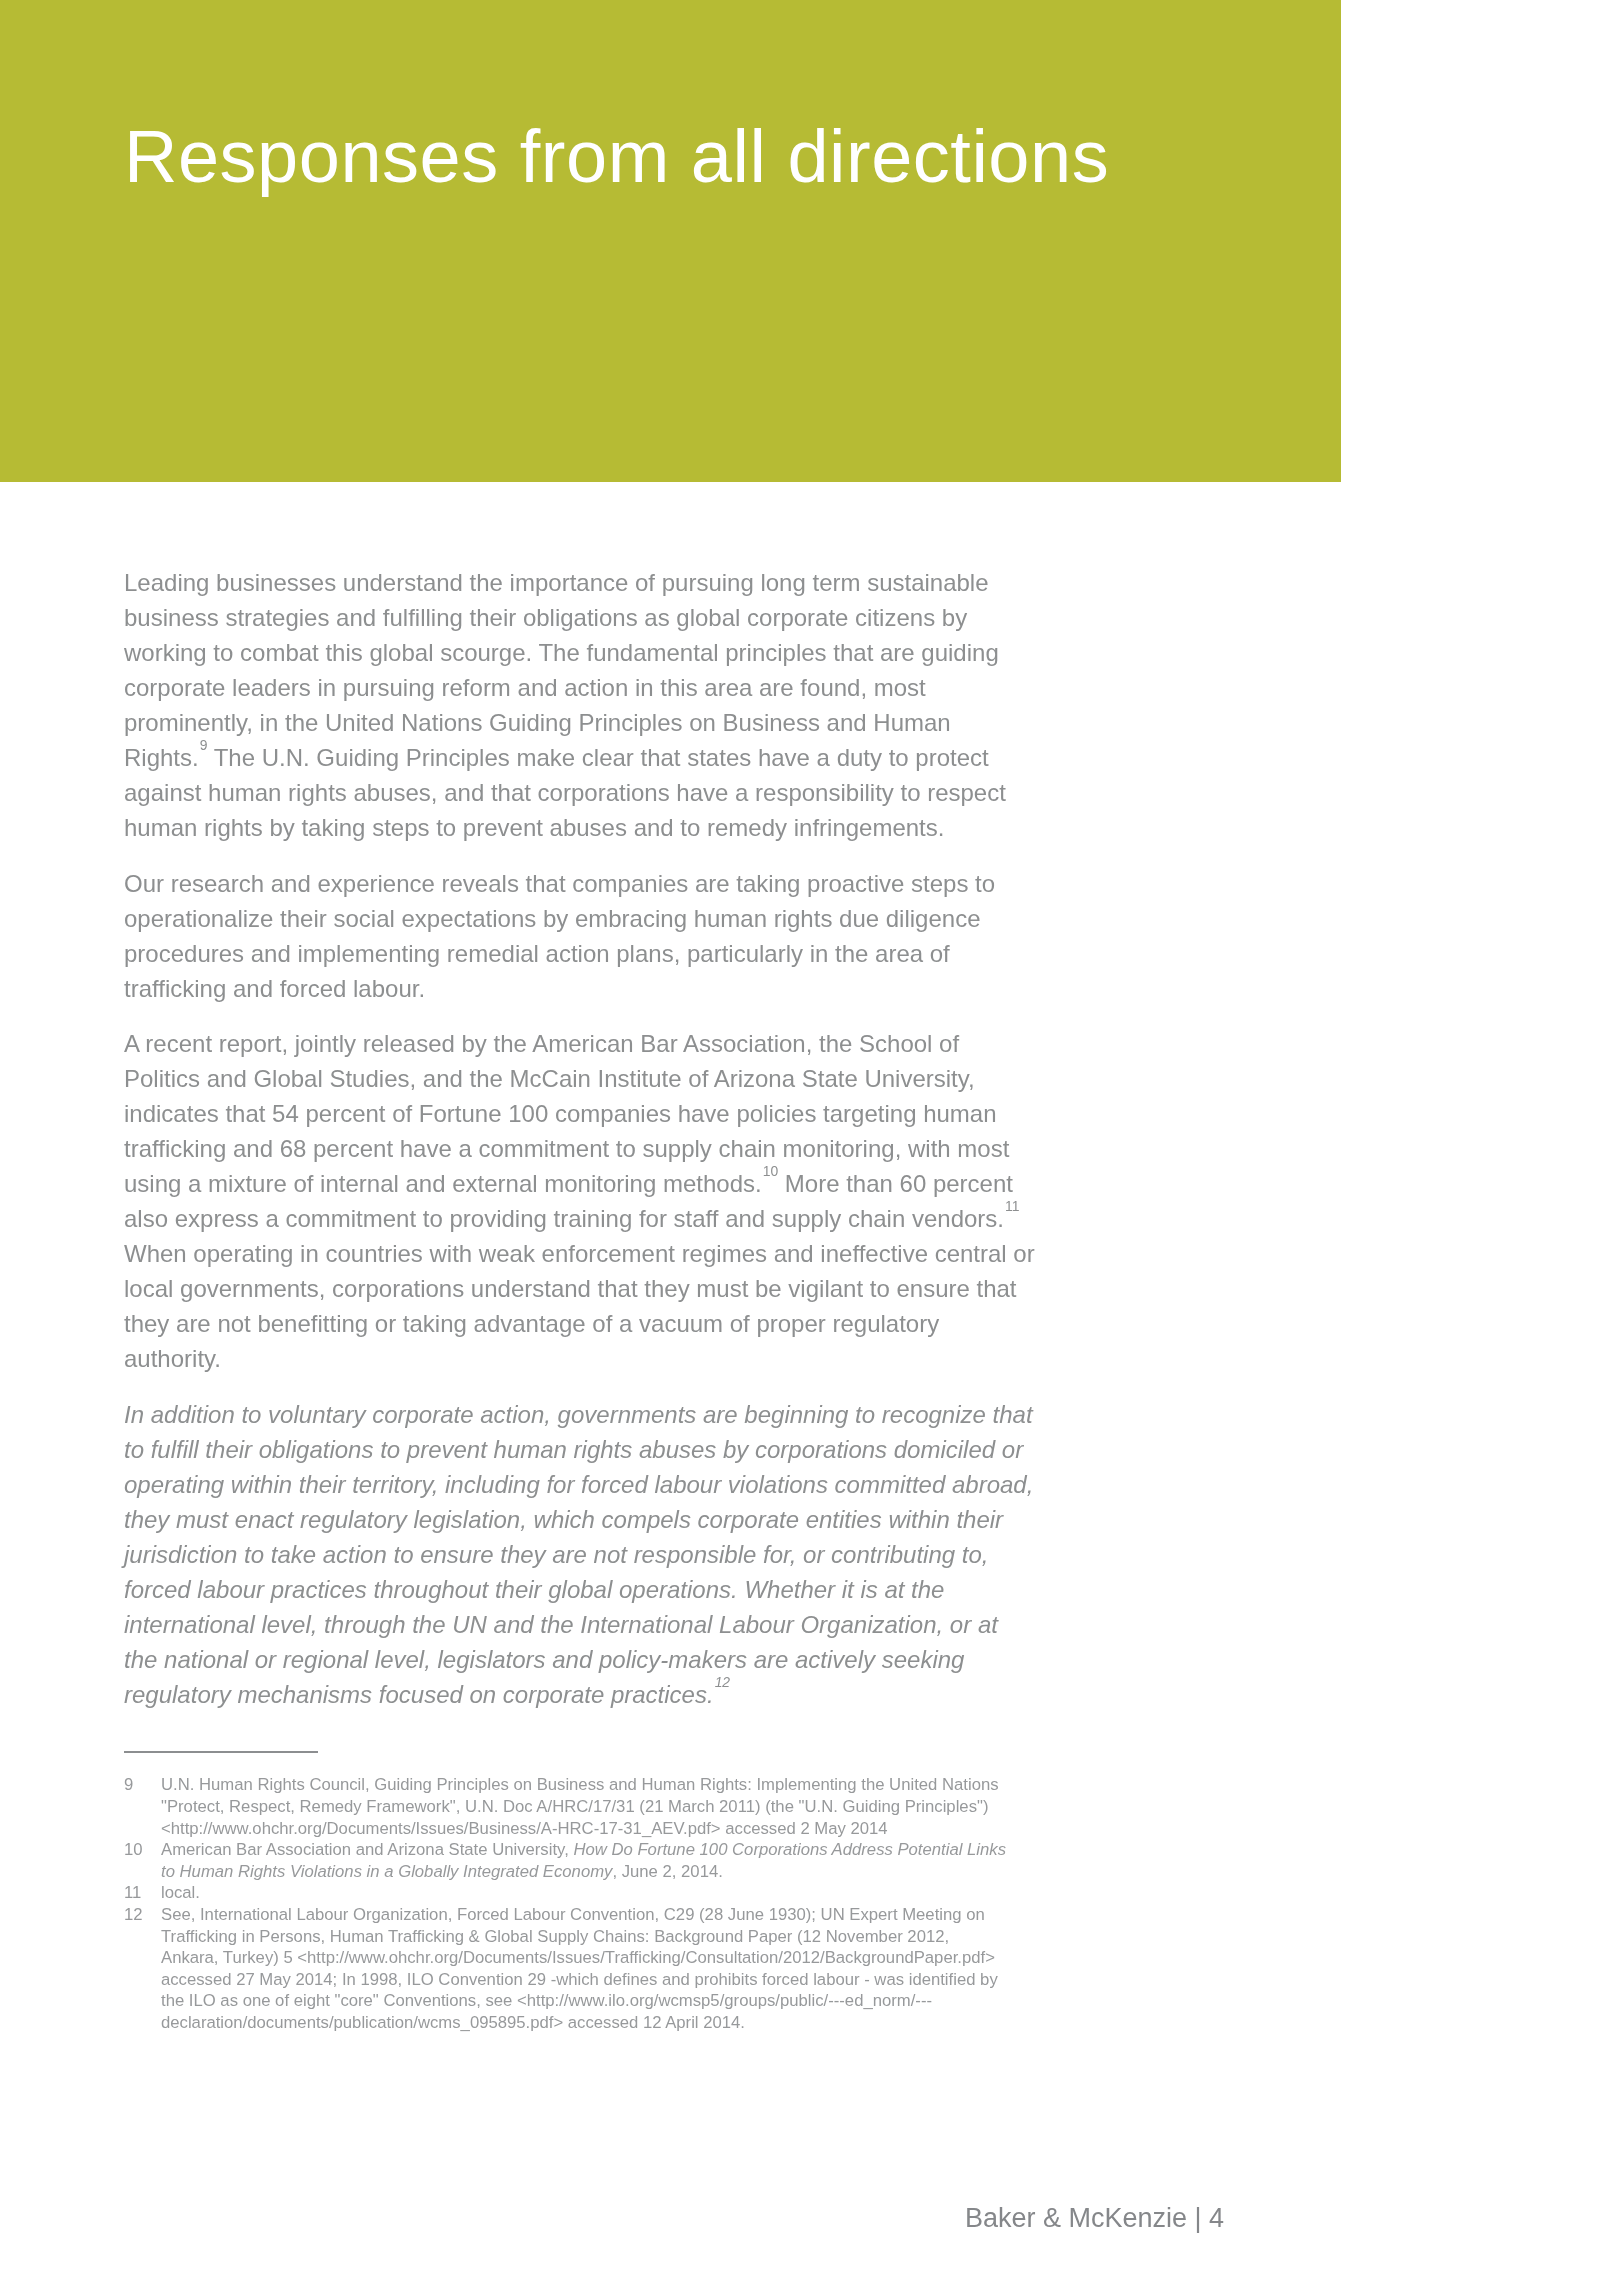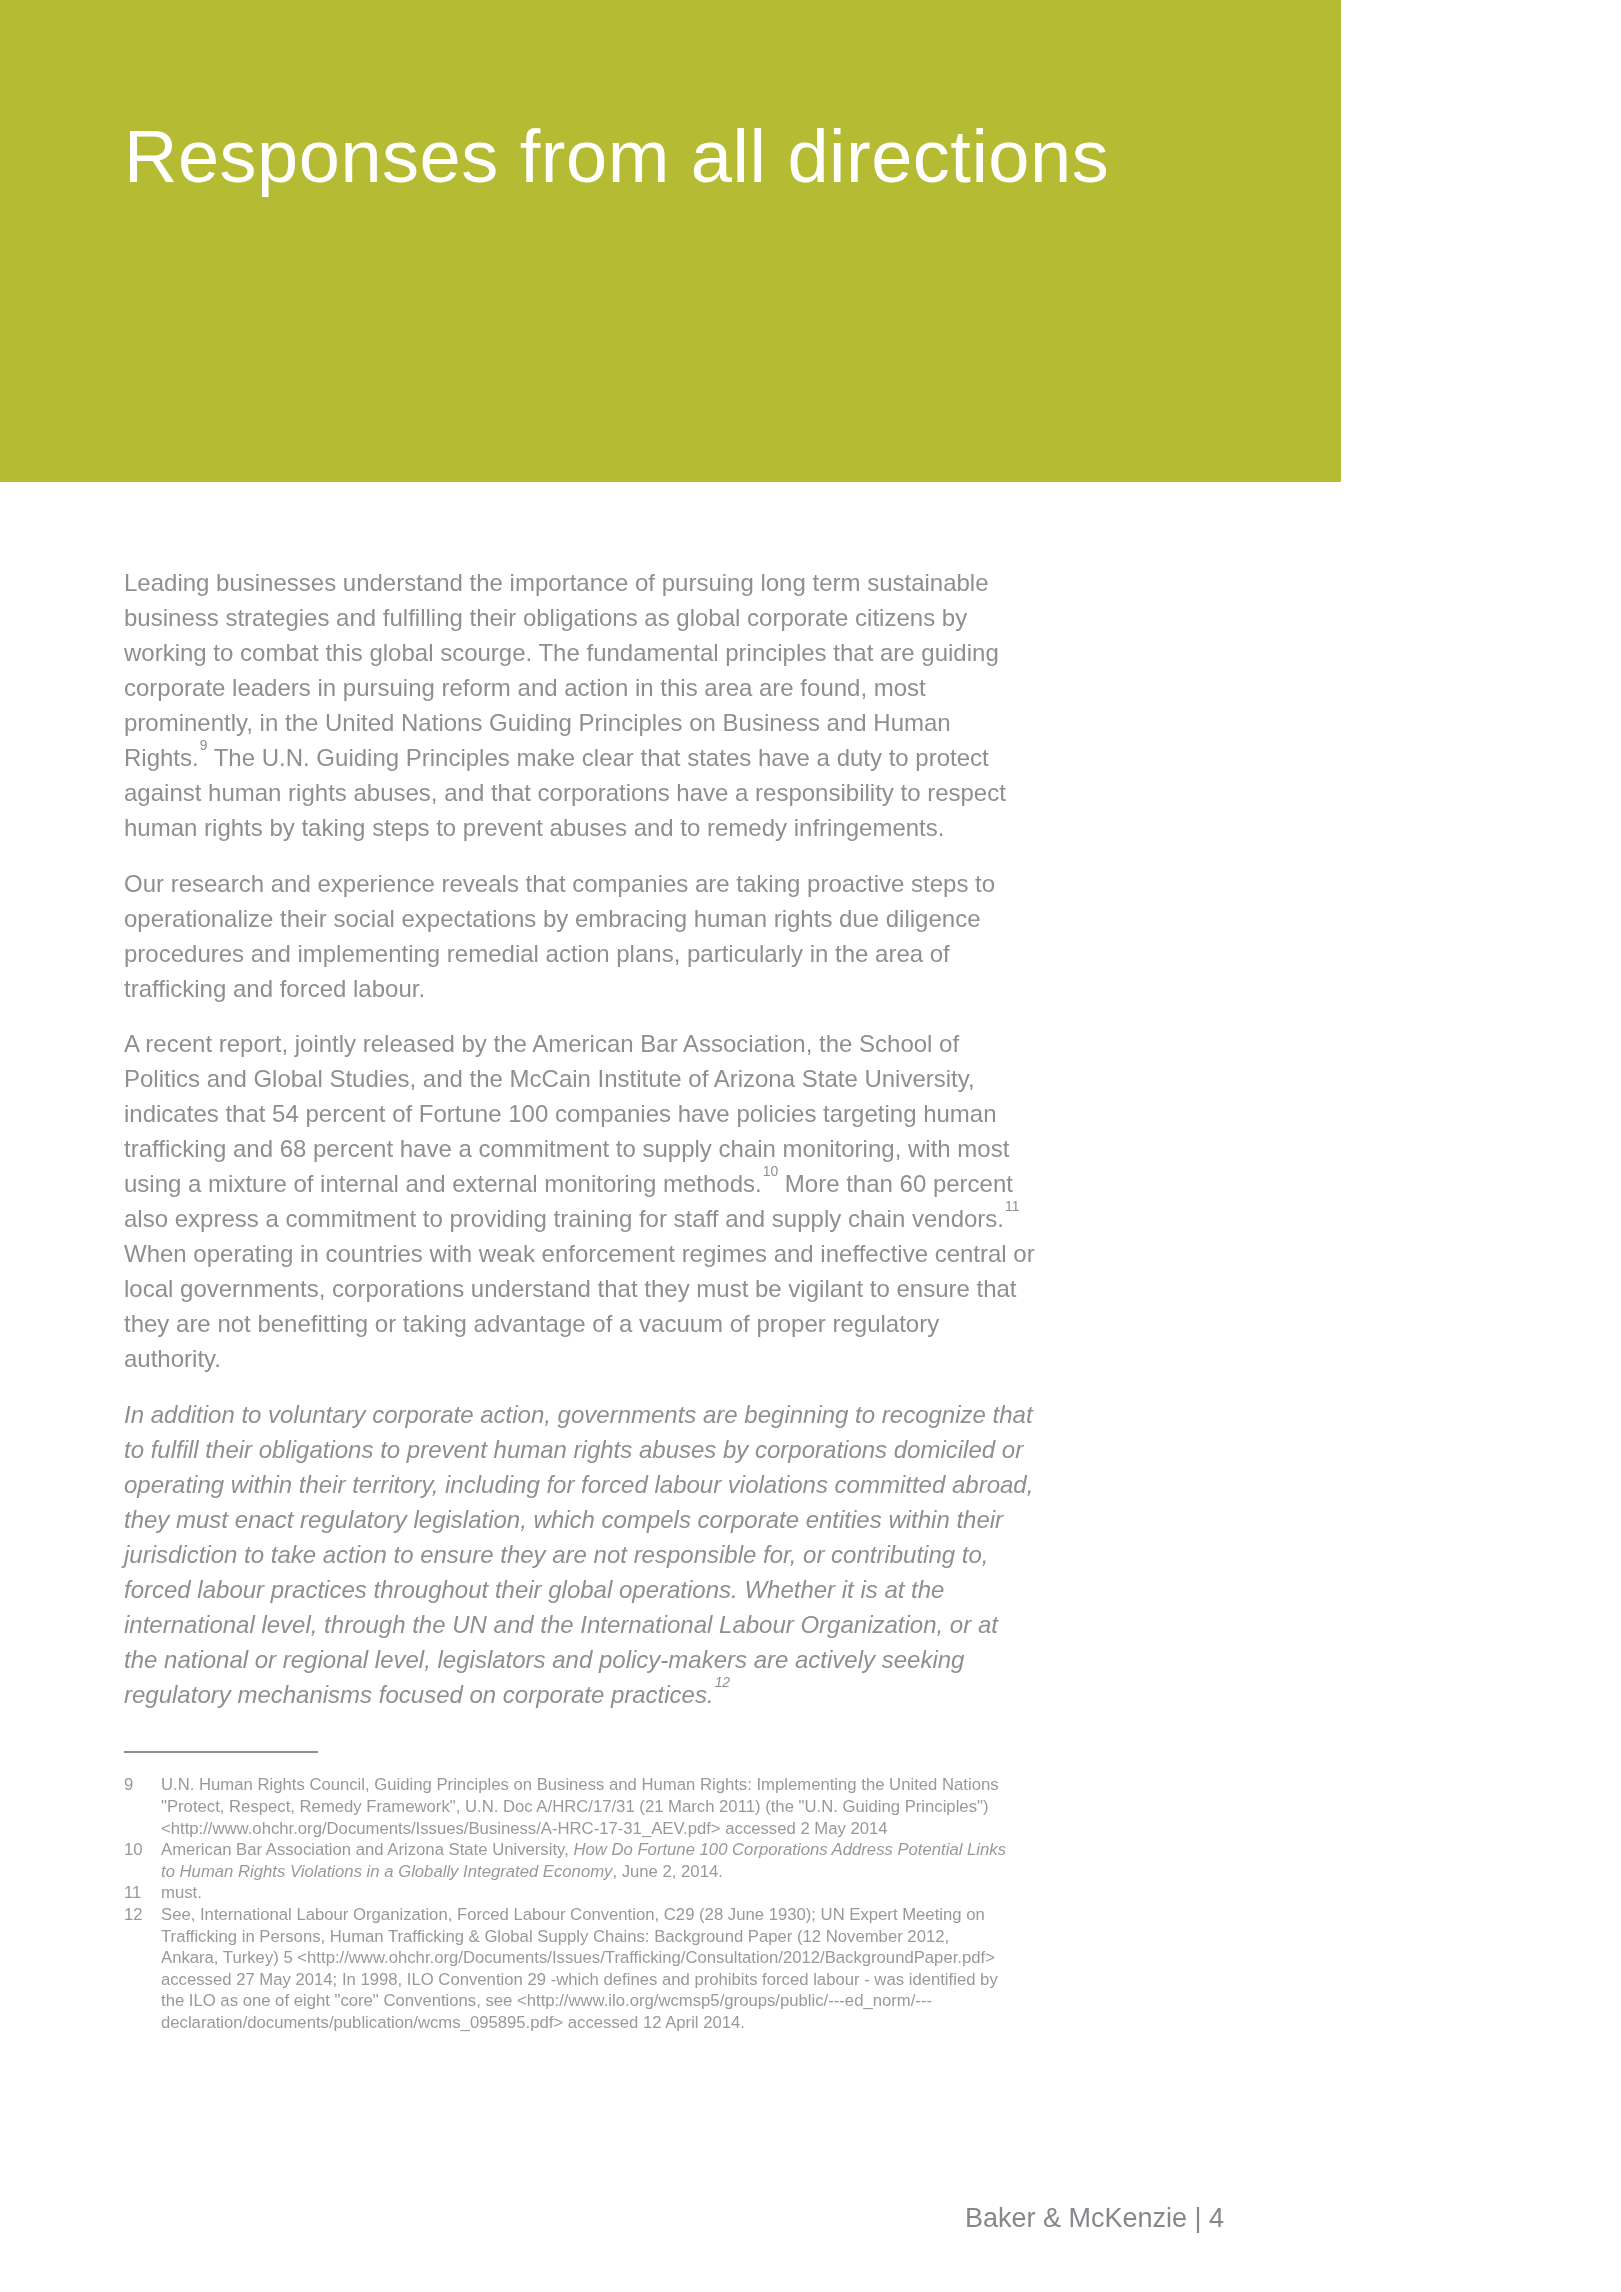--- a/index.html
+++ b/index.html
@@ -106,21 +106,21 @@
         <div class="footnote">
           <span class="fn-num">9</span>
           <span class="fn-text">U.N. Human Rights Council, Guiding Principles on Business and Human Rights: Implementing the United Nations "Protect, Respect, Remedy Framework", U.N. Doc A/HRC/17/31 (21 March 2011) (the "U.N. Guiding Principles") &lt;http://www.ohchr.org/Documents/Issues/Business/A-HRC-17-31_AEV.pdf&gt; accessed 2 May 2014</span>
         </div>
         <div class="footnote">
           <span class="fn-num">10</span>
           <span class="fn-text">American Bar Association and Arizona State University, <i>How Do Fortune 100 Corporations Address Potential Links to Human Rights Violations in a Globally Integrated Economy</i>, June 2, 2014.</span>
         </div>
         <div class="footnote">
           <span class="fn-num">11</span>
-          <span class="fn-text">must.</span>
+          <span class="fn-text">local.</span>
         </div>
         <div class="footnote">
           <span class="fn-num">12</span>
           <span class="fn-text">See, International Labour Organization, Forced Labour Convention, C29 (28 June 1930); UN Expert Meeting on Trafficking in Persons, Human Trafficking &amp; Global Supply Chains: Background Paper (12 November 2012, Ankara, Turkey) 5 &lt;http://www.ohchr.org/Documents/Issues/Trafficking/Consultation/2012/BackgroundPaper.pdf&gt; accessed 27 May 2014; In 1998, ILO Convention 29 -which defines and prohibits forced labour - was identified by the ILO as one of eight "core" Conventions, see &lt;http://www.ilo.org/wcmsp5/groups/public/---ed_norm/---declaration/documents/publication/wcms_095895.pdf&gt; accessed 12 April 2014.</span>
         </div>
       </div>
   </main>
 
   <footer class="page-footer">
     <span>Baker &amp; McKenzie | 4</span>

